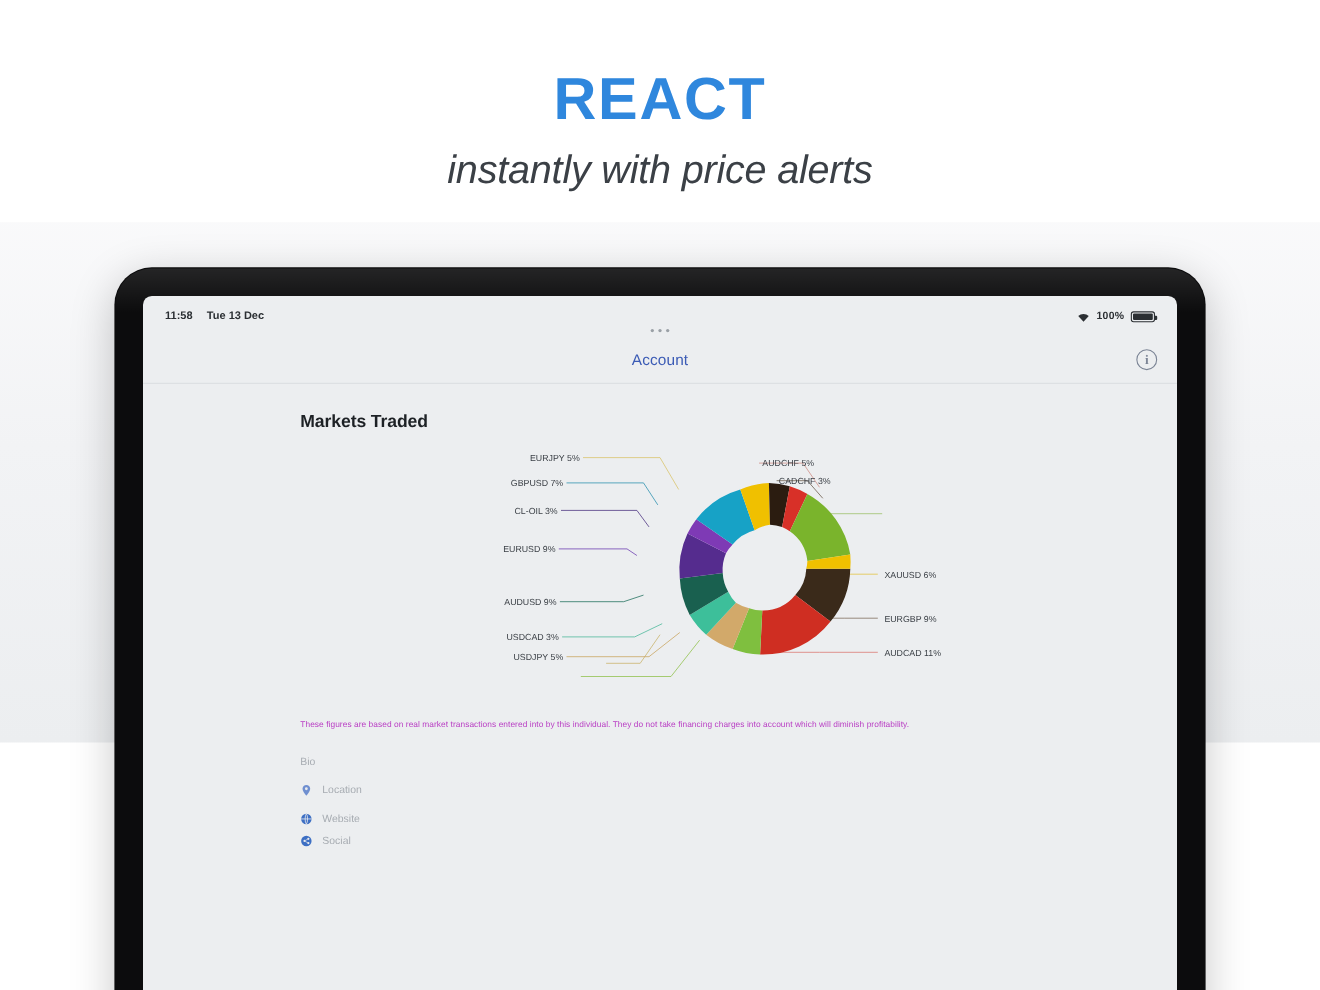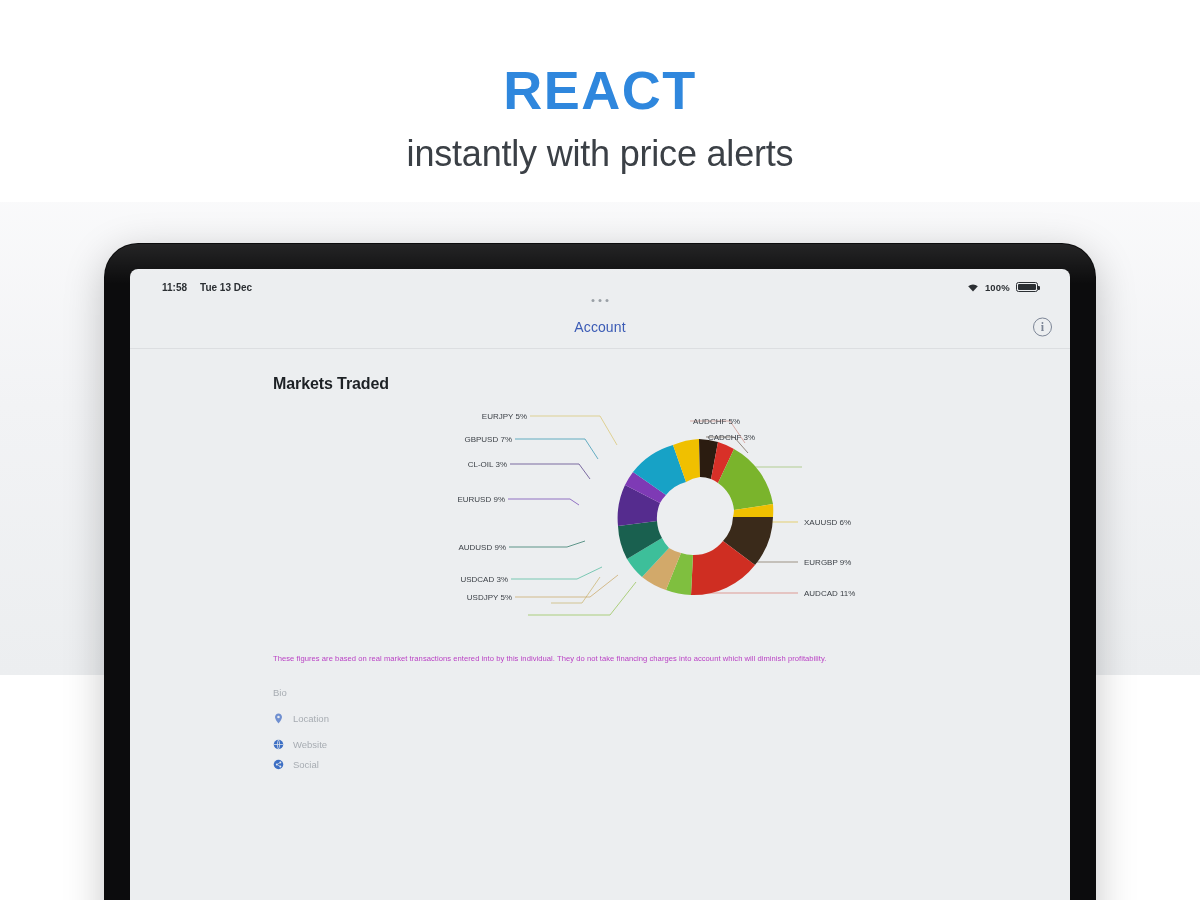--- a/index.html
+++ b/index.html
@@ -21,21 +21,21 @@
     background: #ffffff;
     display: flex; flex-direction: column; align-items: center; justify-content: flex-start;
     padding-top: 62px;
   }
   .hero-title {
     font-size: 54px; font-weight: 700; letter-spacing: 1.5px;
     color: #2f87dd; line-height: 1.05;
   }
   .hero-sub {
     margin-top: 14px;
-    font-size: 36px; font-weight: 400; color: #3b4046; letter-spacing: -0.2px;
+    font-size: 36px; font-weight: 400; color: #3b4046; letter-spacing: -0.2px; font-style: italic;
   }
 
   
   .tablet {
     position: absolute; left: 104px; top: 243px;
     width: 992px; height: 700px;
     background: #0c0c0d;
     border-radius: 34px 34px 0 0;
     padding: 26px 26px 0 26px;
     box-shadow: 0 10px 40px rgba(0,0,0,0.22);
@@ -50,25 +50,25 @@
     width: 940px; height: 674px;
     background: #eceef0;
     border-radius: 8px 8px 0 0;
     overflow: hidden;
     position: relative;
   }
 
   
   .statusbar {
     height: 36px; display: flex; align-items: center;
-    padding: 0 32px; font-size: 10px; color: #2b2f33; font-weight: 600;
+    padding: 0 20px; font-size: 10px; color: #2b2f33; font-weight: 600;
   }
   .sb-left { display: flex; align-items: center; gap: 13px; }
   .sb-spacer { flex: 1; }
-  .sb-right { display: flex; align-items: center; gap: 6px; }
+  .sb-right { display: flex; align-items: flex-end; gap: 6px; }
   .sb-pct { font-size: 9.5px; letter-spacing: 0.2px; }
   .wifi-icon svg { display: block; }
   .battery {
     width: 22px; height: 10px; border: 1px solid #2b2f33; border-radius: 2.5px;
     position: relative; padding: 1px;
   }
   .battery i { display: block; height: 100%; width: 100%; background: #2b2f33; border-radius: 1px; }
   .battery::after {
     content: ""; position: absolute; right: -3px; top: 3px; width: 2px; height: 4px;
     background: #2b2f33; border-radius: 0 1px 1px 0;

